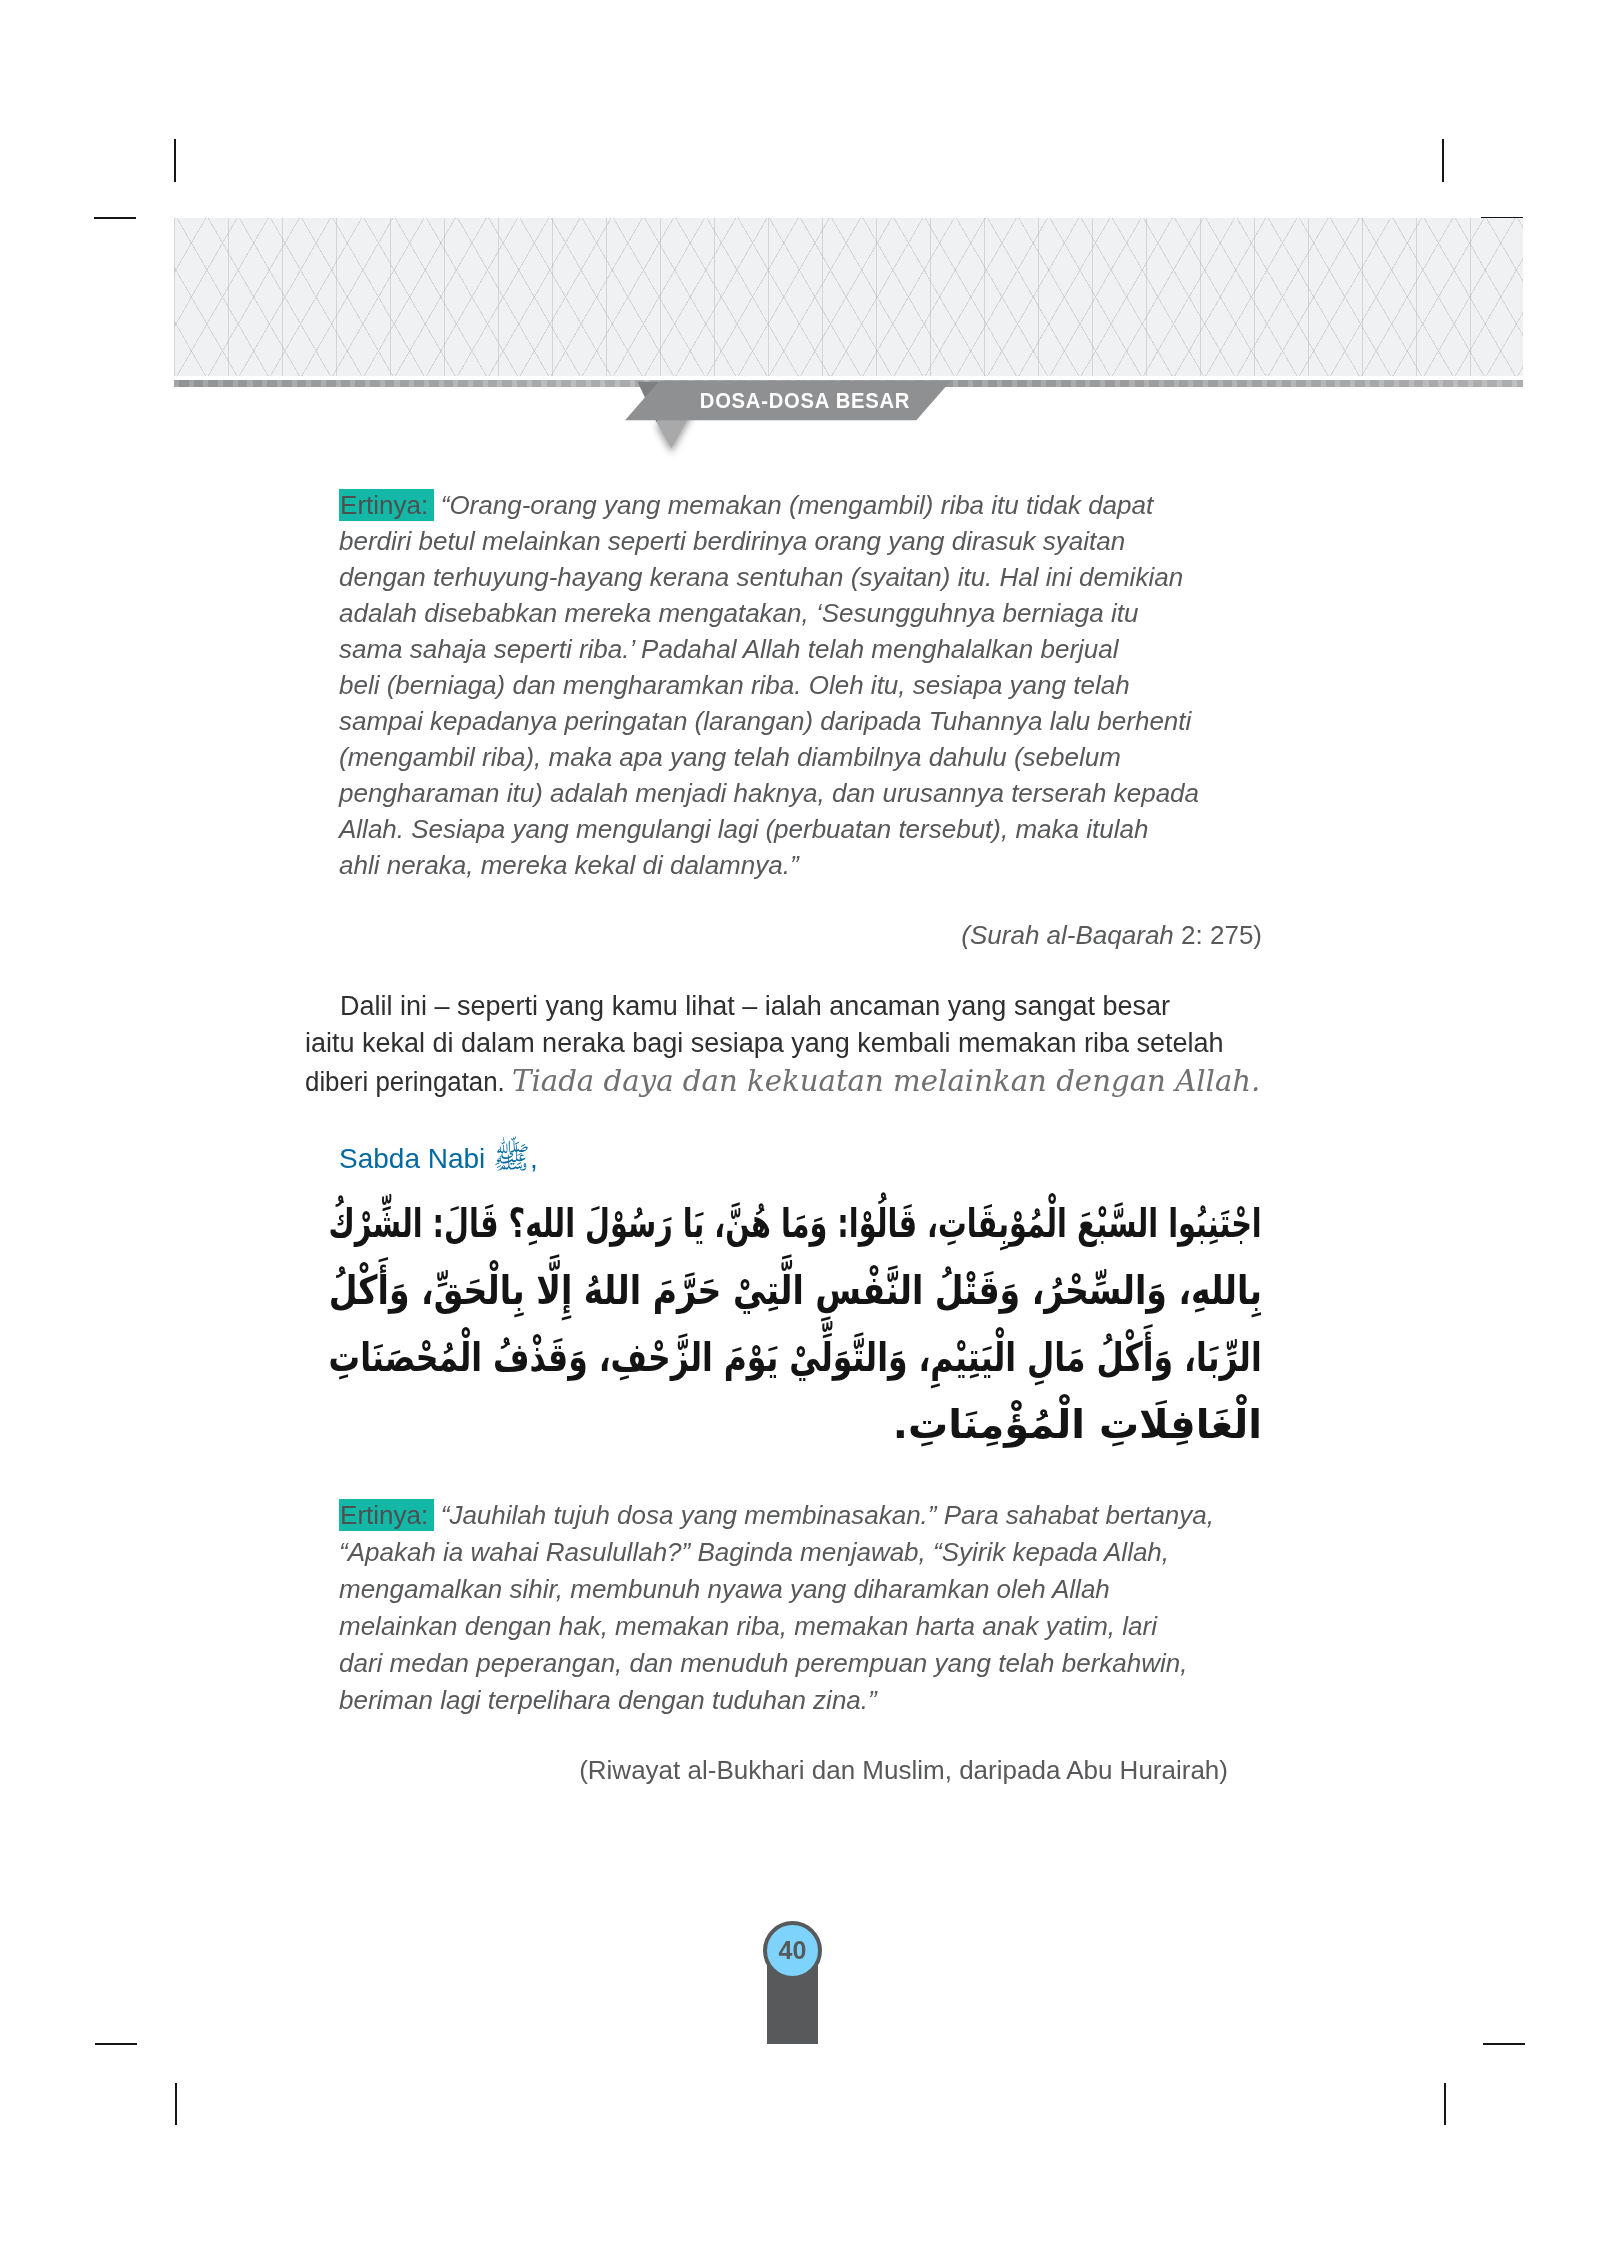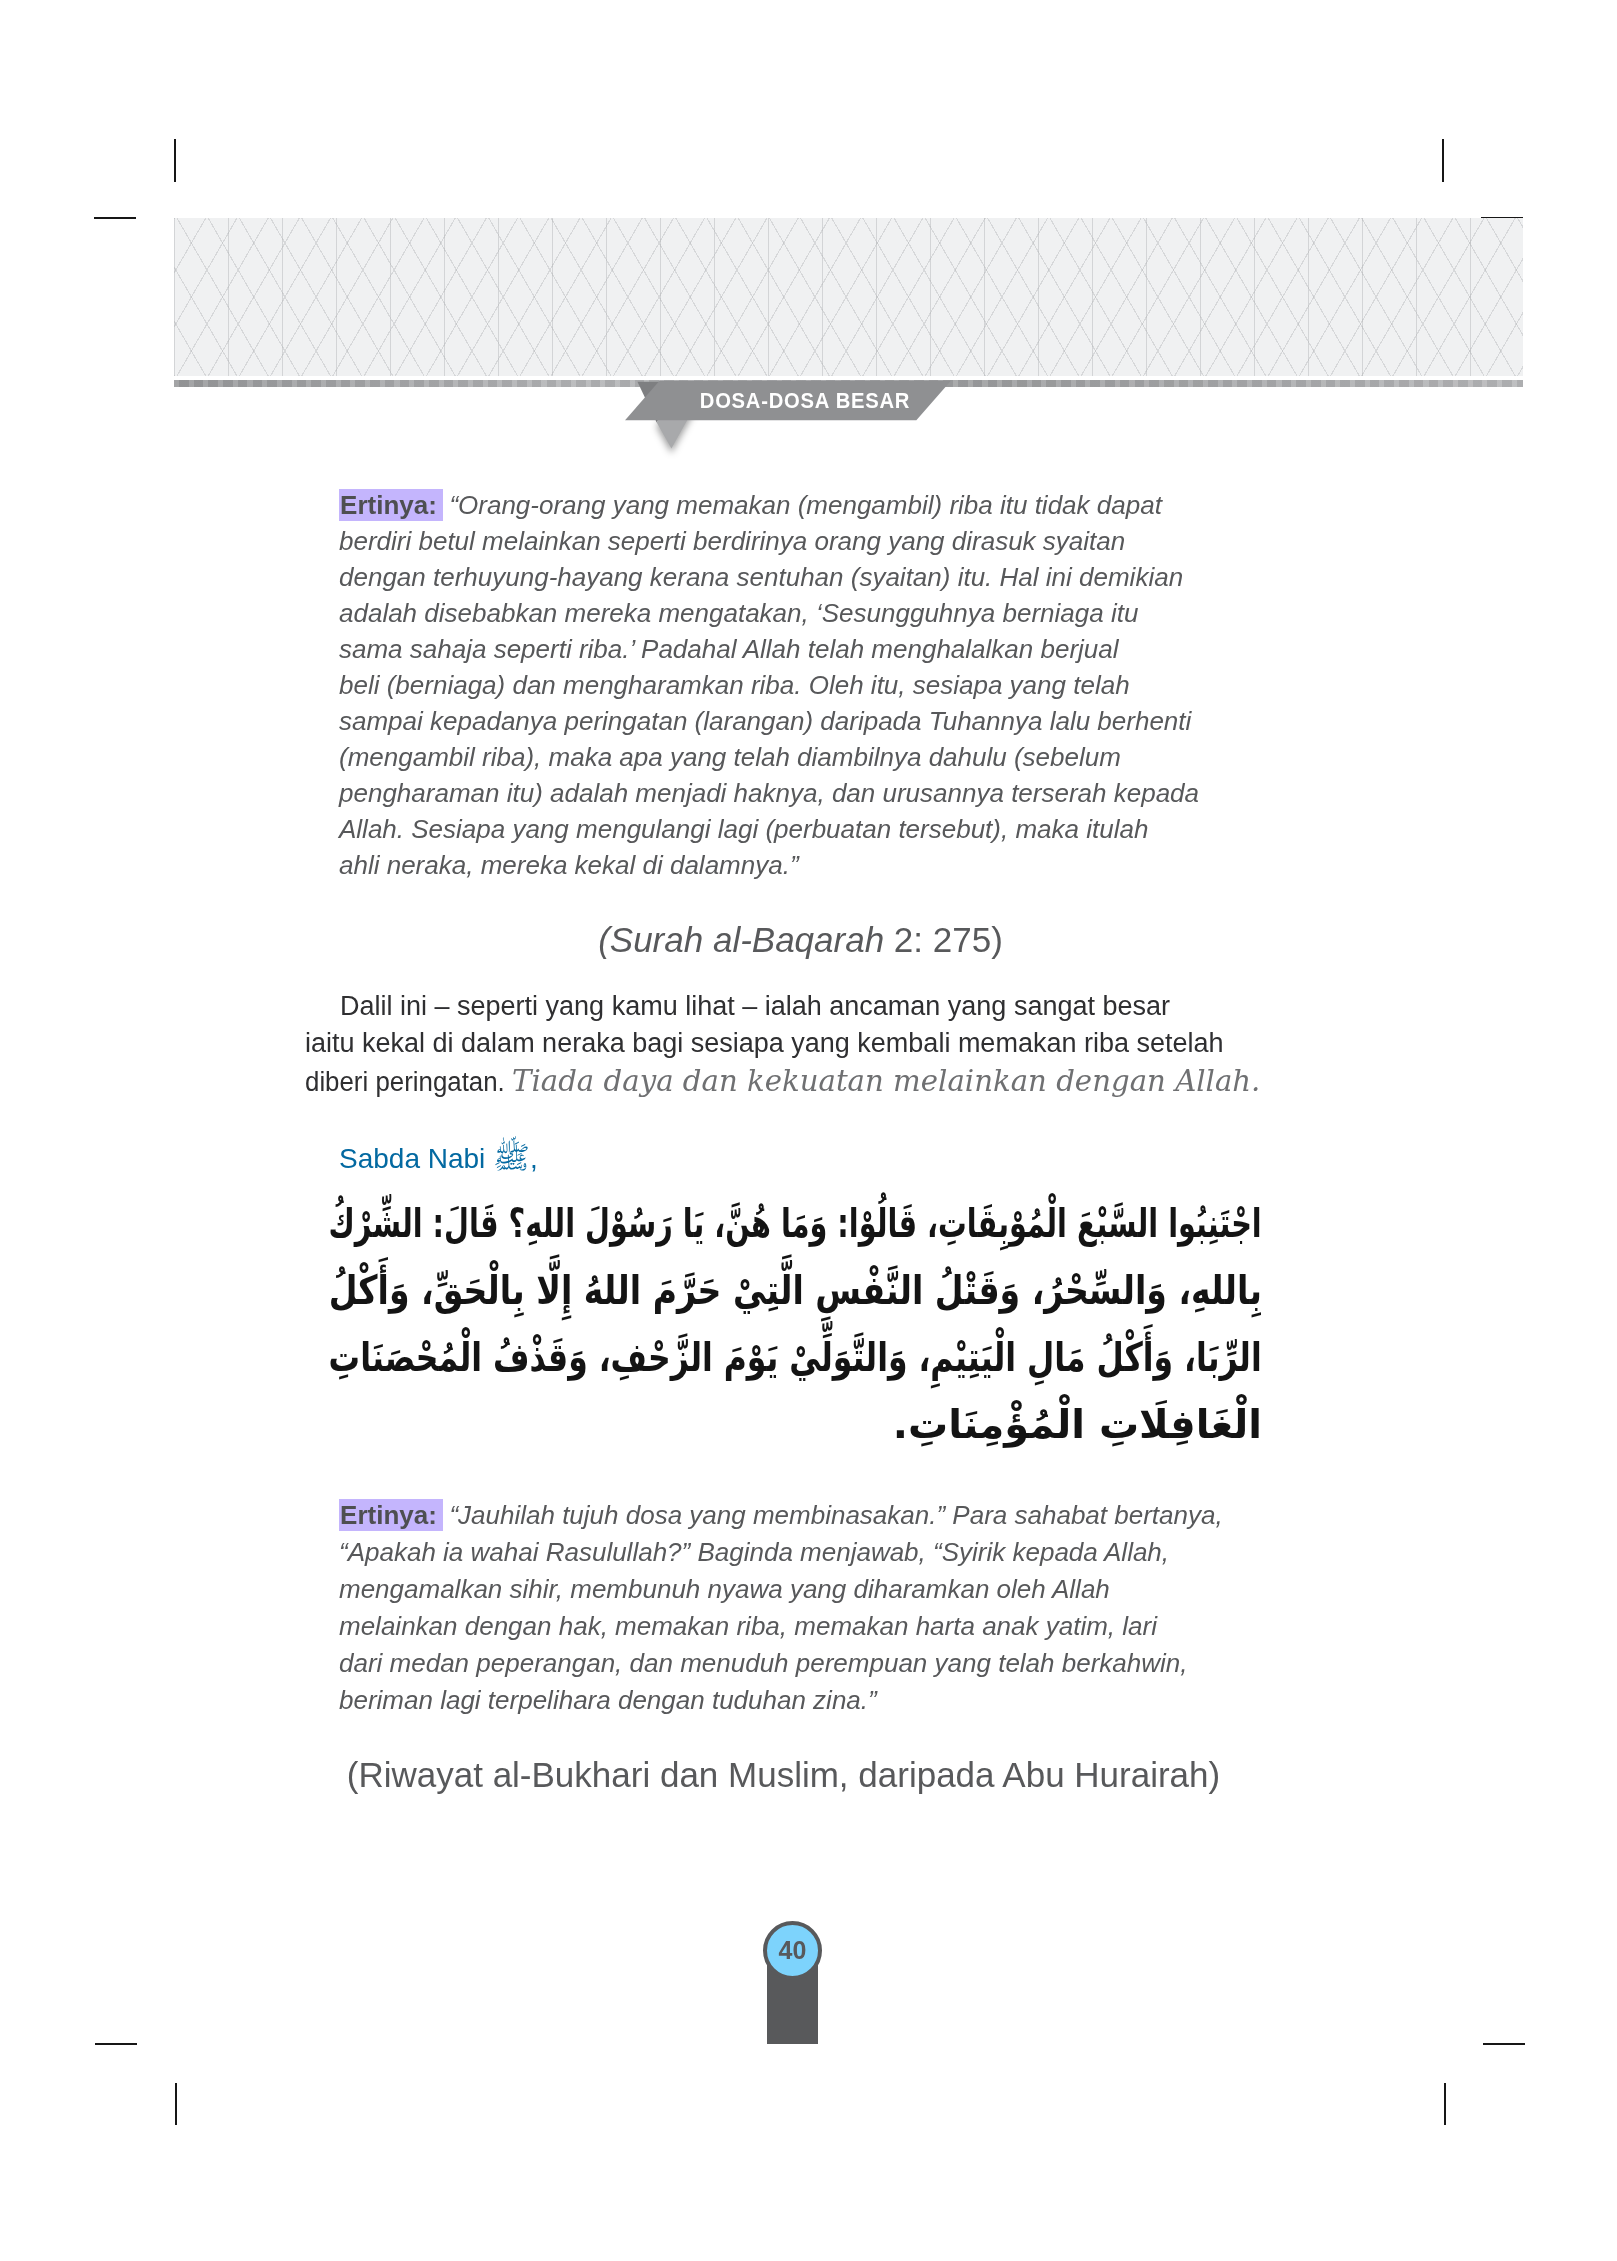--- a/index.html
+++ b/index.html
@@ -30,23 +30,23 @@
     text-align:center;letter-spacing:0.8px;transform:scaleX(.94);transform-origin:50% 50%;
   }
 
   
   .fitbox{line-height:36px;}
   .fit-line{width:max-content;white-space:pre;transform-origin:0 50%;}
   [dir="rtl"] .fit-line{transform-origin:100% 50%;}
 
   .quote{font-style:italic;font-size:26px;line-height:36px;color:#57585a;}
   .quote2{line-height:37px;}
-  .hl{font-style:normal;background:#c4b5fd;color:#4e4f51;padding:0.6px 5.7px 0.6px 1.1px;margin-right:6.8px;font-weight:bold;}
+  .hl{font-style:normal;background:#14b8a6;color:#4e4f51;padding:0.6px 5.7px 0.6px 1.1px;margin-right:6.8px;}
 
-  .cit{font-size:35px;color:#58595b;text-align:center;white-space:pre;}
+  .cit{font-size:26px;color:#58595b;text-align:right;white-space:pre;}
   .cit .it{font-style:italic;}
 
   .para{font-size:27px;line-height:37px;color:#2f2f31;}
   .para [data-lines] .fit-line:first-child{padding-left:35px;}
   .fancy{font-family:"DejaVu Serif",serif;font-style:italic;font-size:30.5px;color:#6f7072;}
 
   .sabda{font-size:28px;color:#0369a1;line-height:35px;white-space:pre;}
   .sabda .pbuh{font-size:30.5px;}
 
   .arabic{font-family:"DejaVu Sans",sans-serif;font-weight:700;font-size:40px;line-height:67px;color:#141414;}

